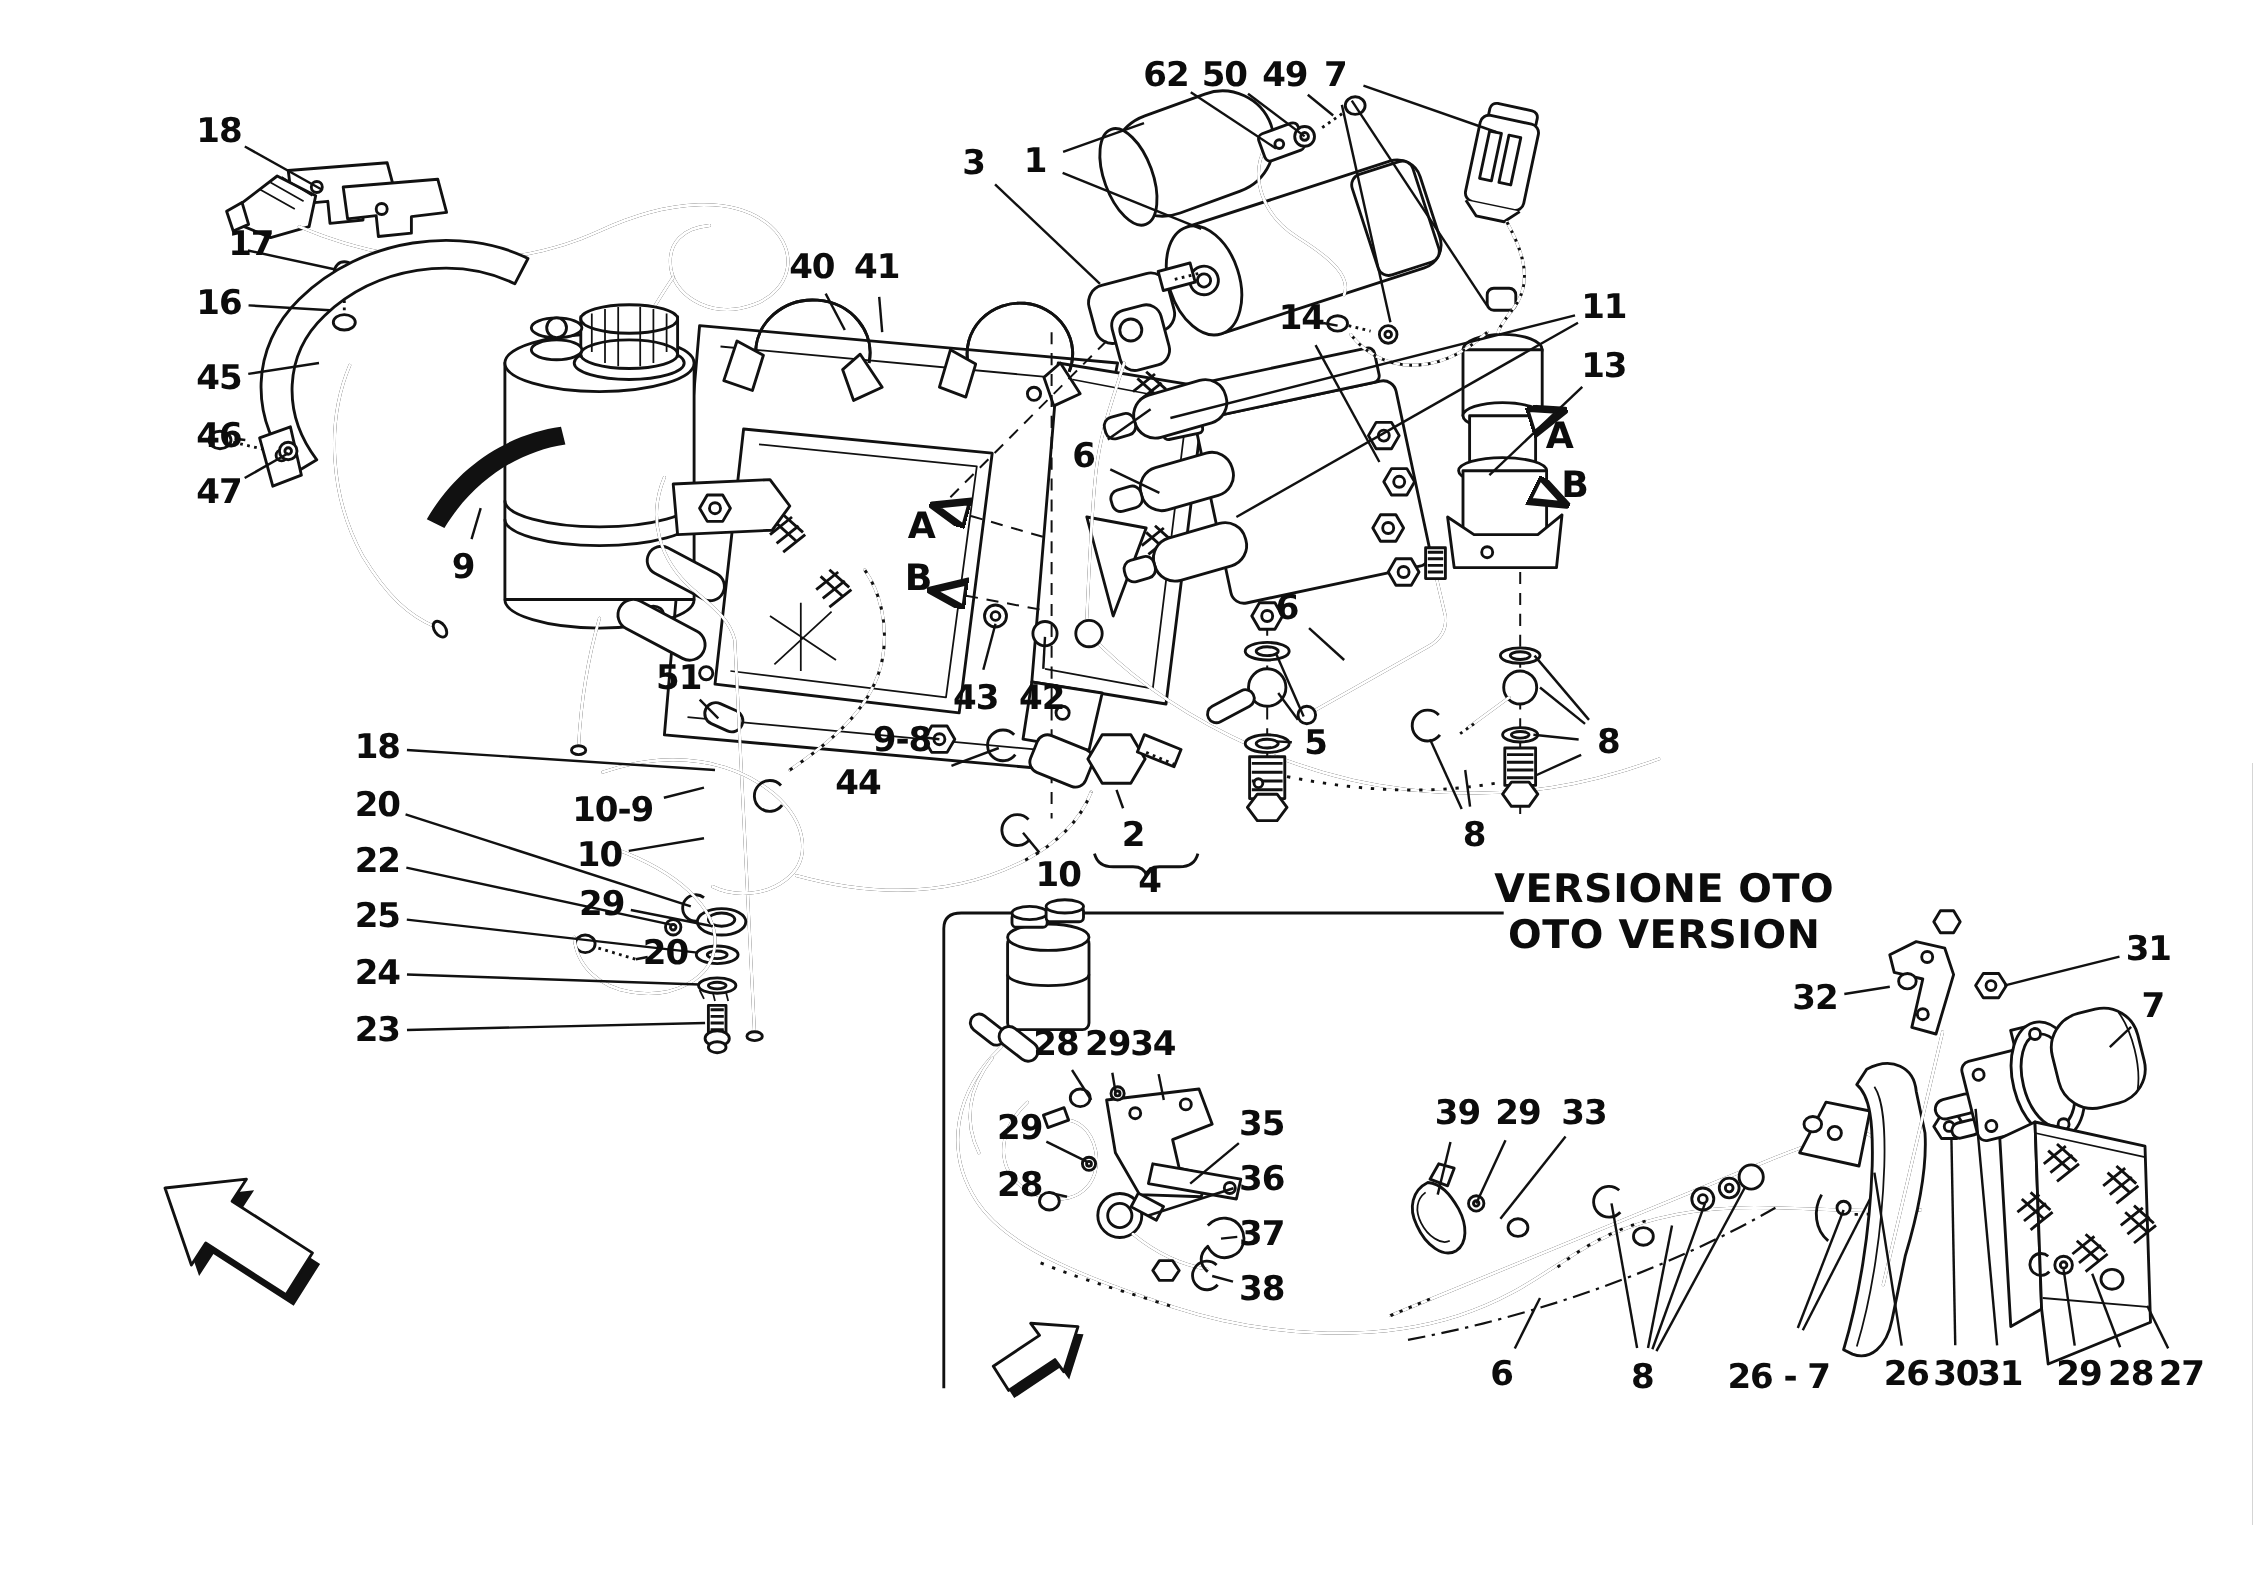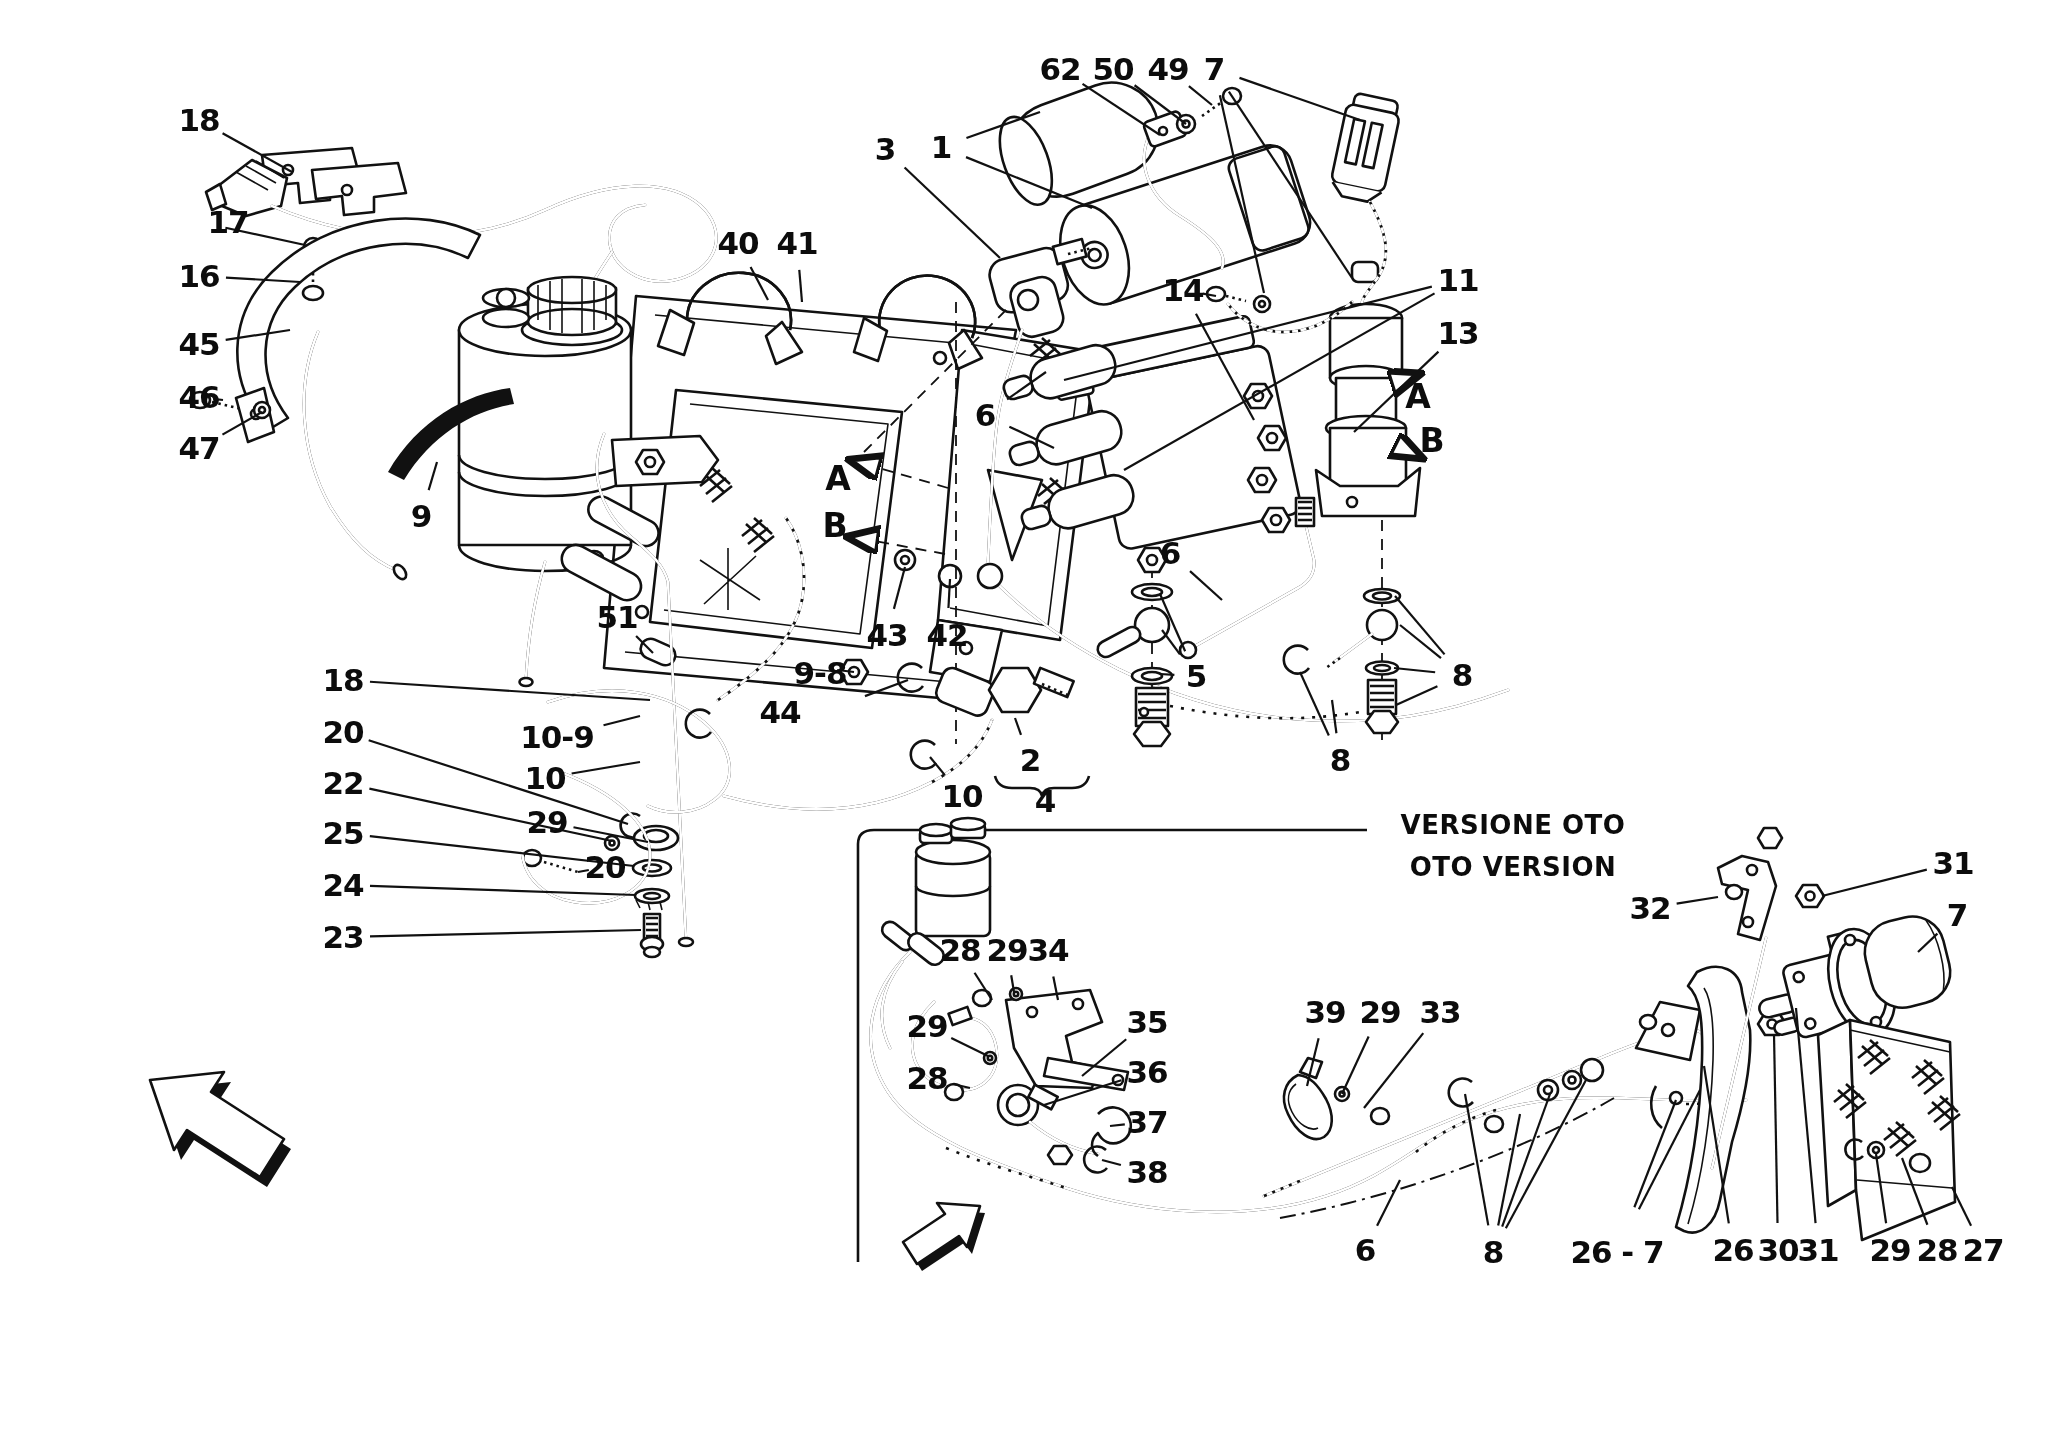--- a/index.html
+++ b/index.html
@@ -11,22 +11,22 @@
   svg .blk{fill:#111111;stroke:none;}
   svg .thin{fill:none;stroke-width:1.6;}
   svg .dash{fill:none;stroke-dasharray:11 8;stroke-width:1.8;}
   svg .dashdot{fill:none;stroke-dasharray:16 6 3 6;stroke-width:2;}
   svg .tb{fill:none;stroke:#111111;stroke-linecap:round;}
   svg .tw{fill:none;stroke:#ffffff;stroke-linecap:round;}
   svg .rib{fill:none;stroke:#111111;stroke-linecap:butt;}
   .callout{position:absolute;transform:translate(-50%,-50%);font-weight:bold;font-size:31px;
            color:#0c0c0c;white-space:nowrap;letter-spacing:-1px;line-height:1;}
   .letter{position:absolute;transform:translate(-50%,-50%);font-weight:bold;font-size:33px;color:#0c0c0c;line-height:1;}
-  .heading{position:absolute;transform:translate(-50%,-50%);font-weight:bold;font-size:26px;color:#0c0c0c;
-           white-space:nowrap;letter-spacing:0.5px;line-height:1;margin-top:16px;}
+  .heading{position:absolute;transform:translate(-50%,-50%);font-weight:bold;font-size:36px;color:#0c0c0c;
+           white-space:nowrap;letter-spacing:0.5px;line-height:1;}
 </style>
 </head>
 <body>
 
 <div class="stage">
 <svg id="art" viewBox="0 0 2048 1447" width="2048" height="1447">
   <defs>
     <marker id="ah" markerWidth="14" markerHeight="12" refX="12" refY="5" orient="auto">
       <path d="M0,0 L13,5 L0,10 z" fill="#111" stroke="none"></path>
     </marker>

